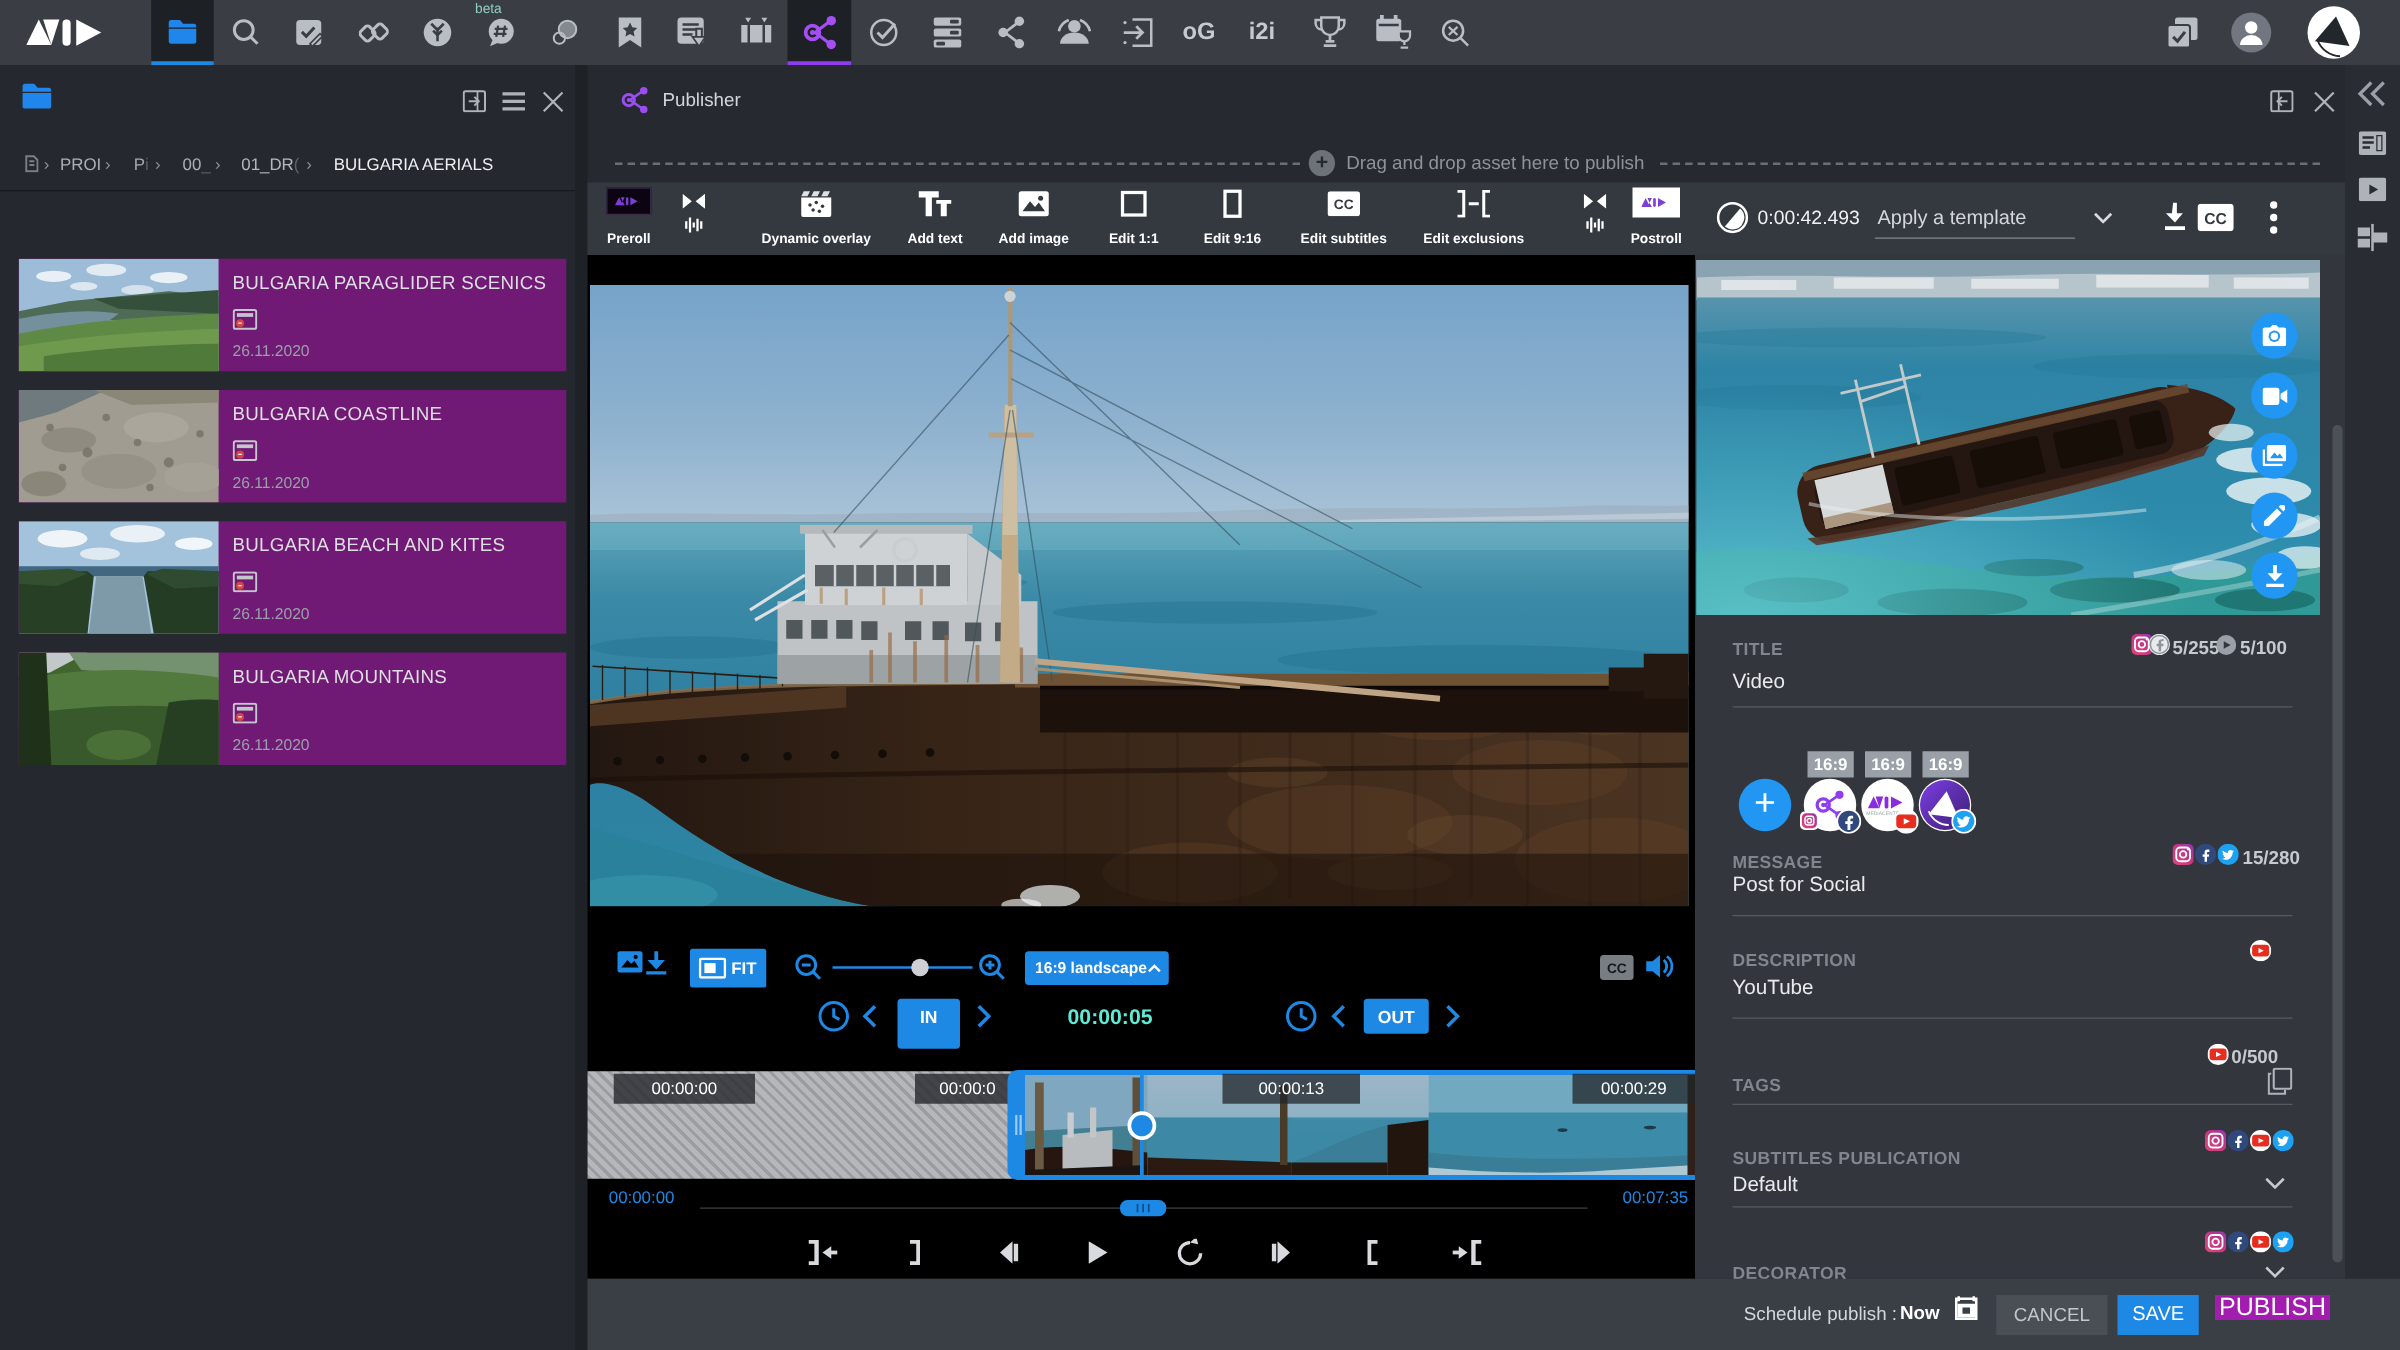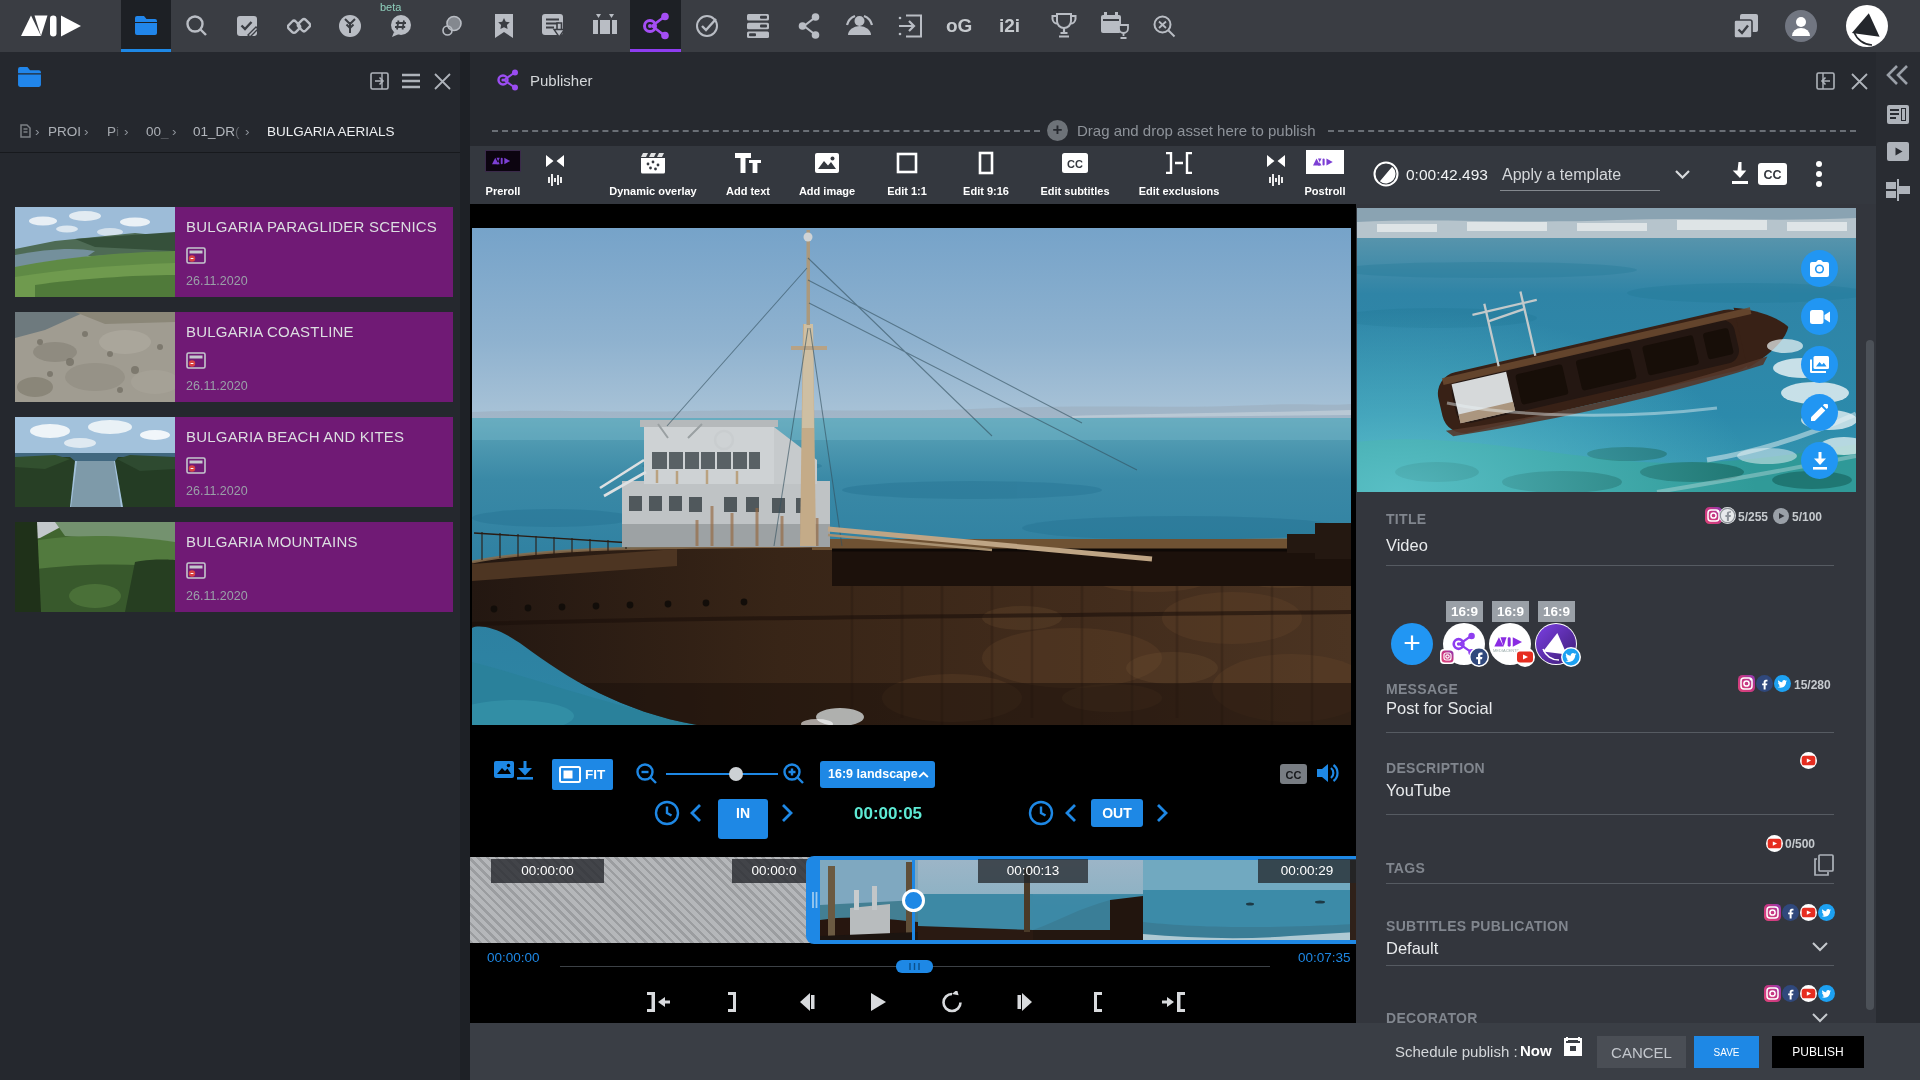--- a/index.html
+++ b/index.html
@@ -16,21 +16,21 @@
 .cardthumb{position:absolute;left:0;top:0;width:160px;height:90px}
 #pub{position:absolute;left:470px;top:52px;width:1406px;height:971px;background:#26292f}
 #pubtools{position:absolute;left:0;top:94px;width:1406px;height:58px;background:#34383f}
 .tool{position:absolute;top:0;height:57px;color:#fff;font-size:11px;font-weight:bold;text-align:center}
 .tlabel{position:absolute;bottom:6px;left:50%;transform:translateX(-50%);white-space:nowrap}
 #video{position:absolute;left:0;top:152px;width:886px;height:819px;background:#000}
 #rightcol{position:absolute;left:886px;top:152px;width:520px;height:819px;background:#33363d}
 .lbl{font-size:14px;font-weight:bold;color:#81868e;letter-spacing:.3px}
 .val{font-size:16.5px;color:#e8eaec}
 .divider{position:absolute;left:30px;width:448px;border-top:1px solid #565b62}
-.cnt{font-size:12px;font-weight:bold;color:#c6cace}
+.cnt{font-size:15px;font-weight:bold;color:#c6cace}
 #sidebar{position:absolute;left:1876px;top:52px;width:44px;height:1028px;background:#292c32}
 #bottombar{position:absolute;left:470px;top:1023px;width:1450px;height:57px;background:#3a3e45}
 .fab{position:absolute;width:37px;height:37px;border-radius:50%;background:#2196f3;display:flex;align-items:center;justify-content:center}
 </style></head>
 <body>
 
 <div id="topbar">
   <svg class="abs" style="left:21px;top:13px" width="68" height="26" viewBox="0 0 68 26" fill="#fff">
     <path d="M0 23 L10 2.5 L20 23 Z"></path>
       <path d="M13.5 2.5 L26.5 2.5 L20 23 Z"></path>
@@ -1038,15 +1038,15 @@
 </div>
 <div id="bottombar">
   <div class="abs" style="left:925px;top:20px;font-size:15px;color:#d4d7da">Schedule publish :</div>
   <div class="abs" style="left:1050px;top:19px;font-size:15px;font-weight:bold;color:#fff">Now</div>
   <svg class="abs" style="left:1092px;top:13px" width="22" height="22" viewBox="0 0 22 22" fill="#fff">
       <path d="M3 3 h16 v16 h-16 Z M5 1 v4 M17 1 v4" stroke="#fff" stroke-width="2" fill="none"></path>
       <rect x="4" y="7" width="14" height="11"></rect>
       <rect x="8" y="10" width="6" height="5" fill="#3a3e45"></rect>
     </svg>
   <div class="abs" style="left:1127px;top:13px;width:89px;height:32px;background:#4a4e55;color:#c3c7cd;font-size:15px;display:flex;align-items:center;justify-content:center">CANCEL</div>
-  <div class="abs" style="left:1224px;top:13px;width:65px;height:32px;background:#1e88e5;color:#fff;font-size:10px;display:flex;align-items:center;justify-content:center">SAVE</div>
-  <div class="abs" style="left:1302px;top:13px;width:92px;height:32px;background:#000000;color:#fff;font-size:12px;display:flex;align-items:center;justify-content:center">PUBLISH</div>
+  <div class="abs" style="left:1224px;top:13px;width:65px;height:32px;background:#1e88e5;color:#fff;font-size:16px;display:flex;align-items:center;justify-content:center">SAVE</div>
+  <div class="abs" style="left:1302px;top:13px;width:92px;height:20px;background:#a21caf;color:#fff;font-size:20px;display:flex;align-items:center;justify-content:center">PUBLISH</div>
 </div>
 
 </body></html>

